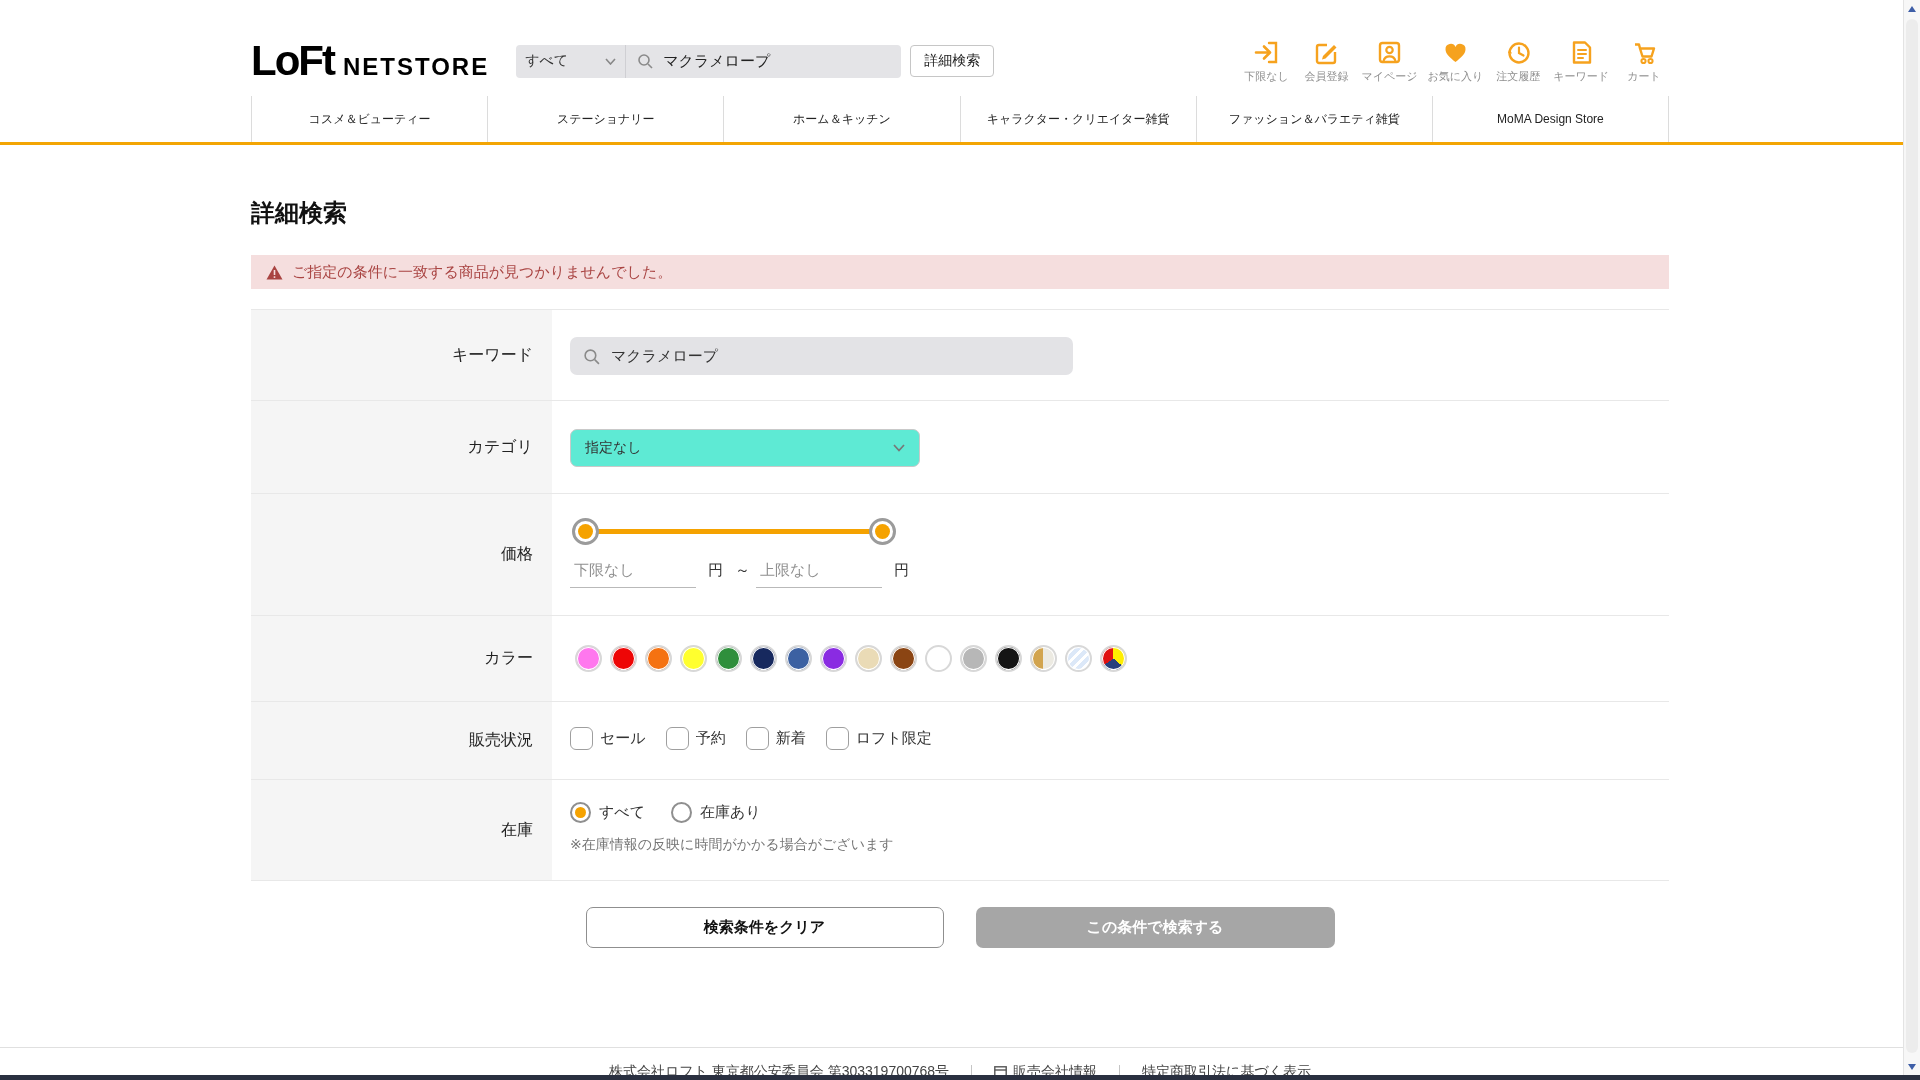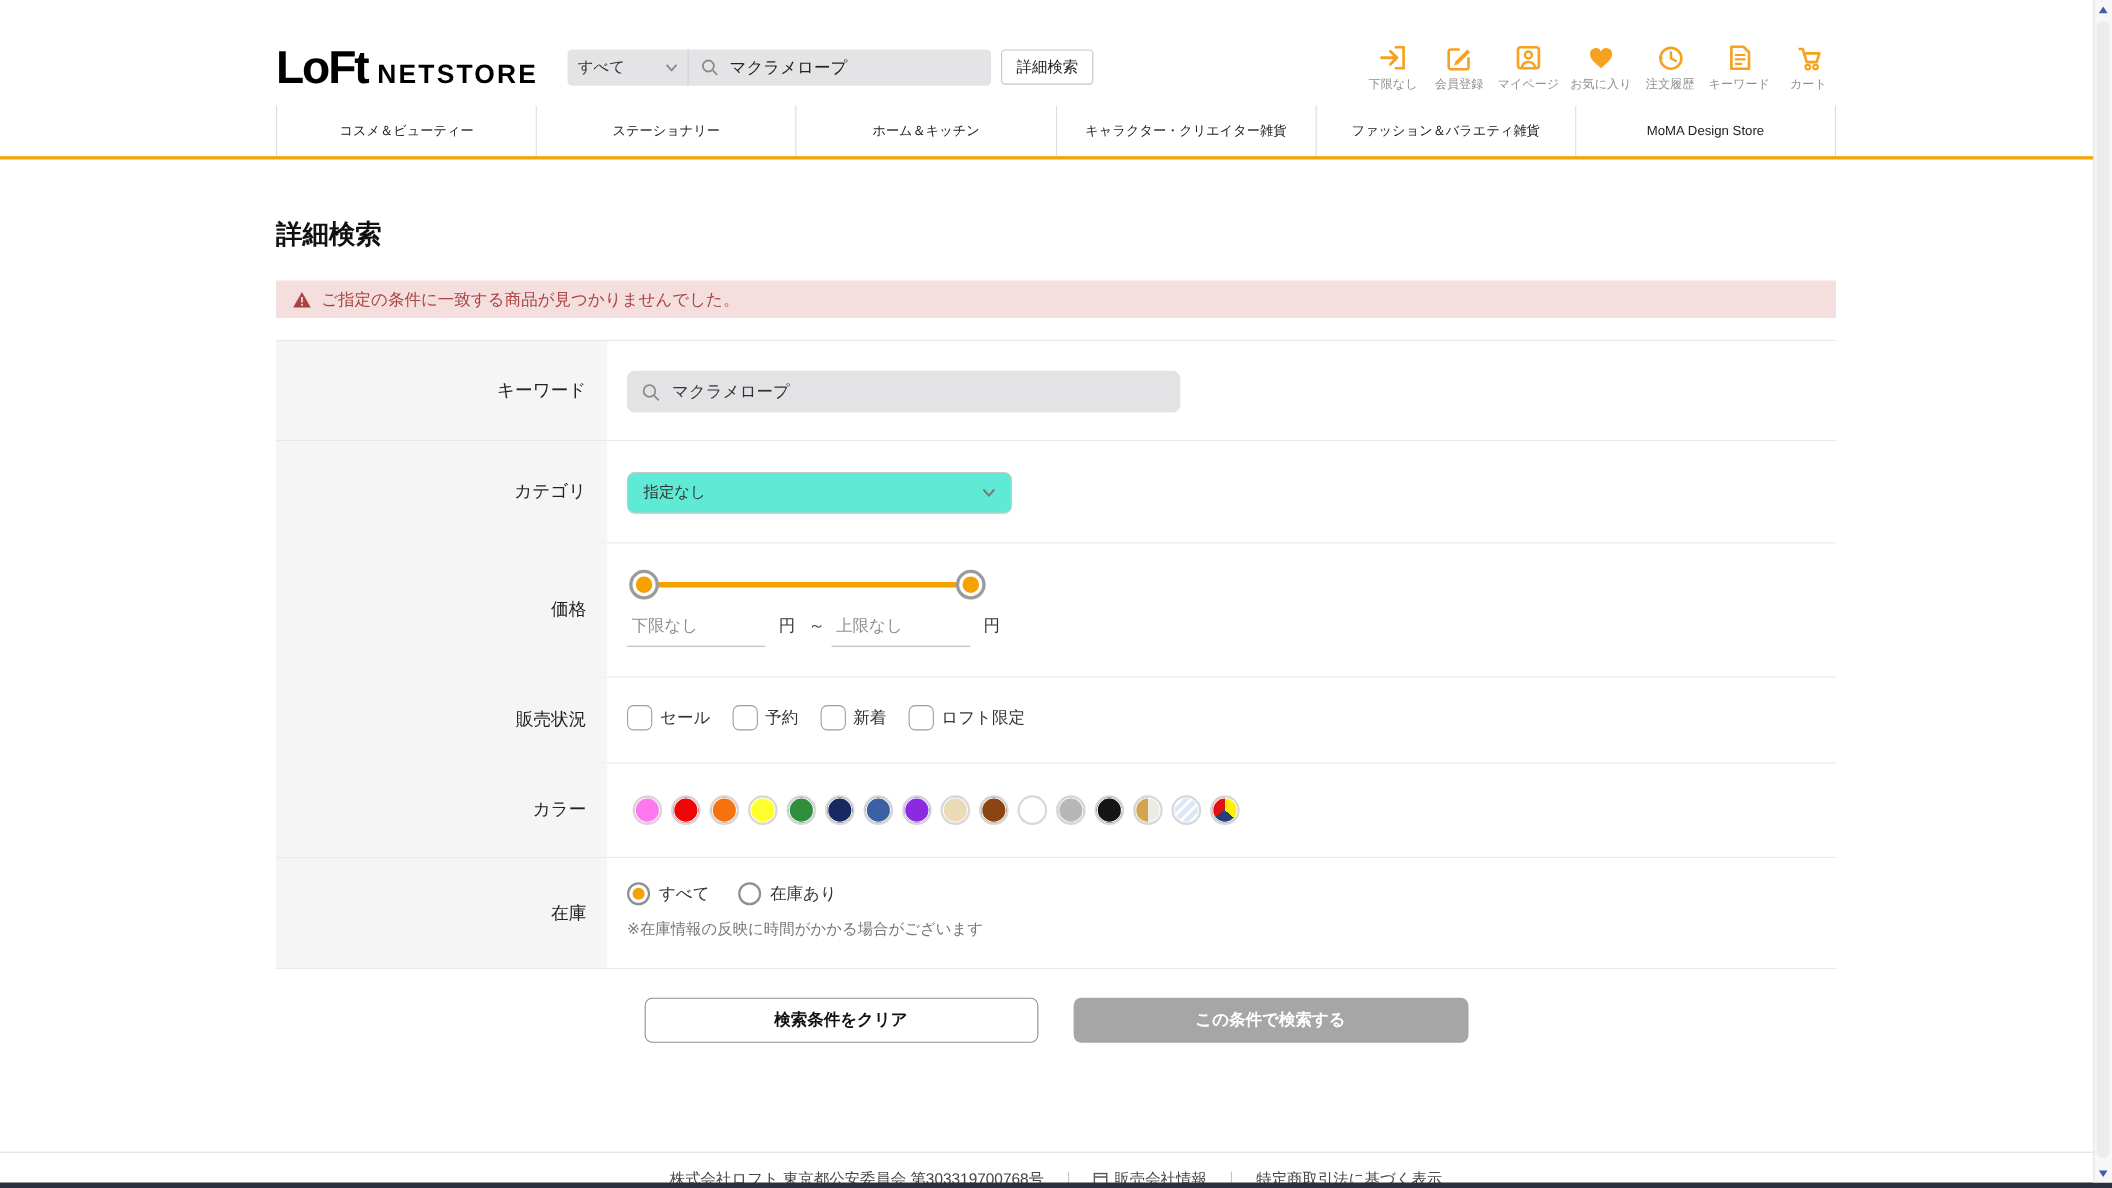--- a/index.html
+++ b/index.html
@@ -272,44 +272,20 @@
           <div class="slider-track"></div>
           <div class="slider-handle min"></div>
           <div class="slider-handle max"></div>
         </div>
         <div class="price-inputs">
           <input type="text" placeholder="下限なし" style="">
           <span class="unit">円</span>
           <span class="tilde">～</span>
           <input type="text" placeholder="上限なし" style="">
           <span class="unit">円</span>
-        </div>
-      </div>
-    </div>
-
-    <div class="form-row row-status">
-      <div class="form-label">販売状況</div>
-      <div class="form-content">
-        <div class="checkbox-row">
-          <div class="checkbox-group">
-            <span class="checkbox"></span>
-            <span class="checkbox-label">セール</span>
-          </div>
-          <div class="checkbox-group">
-            <span class="checkbox"></span>
-            <span class="checkbox-label">予約</span>
-          </div>
-          <div class="checkbox-group">
-            <span class="checkbox"></span>
-            <span class="checkbox-label">新着</span>
-          </div>
-          <div class="checkbox-group">
-            <span class="checkbox"></span>
-            <span class="checkbox-label">ロフト限定</span>
-          </div>
         </div>
       </div>
     </div>
 
     <div class="form-row row-color">
       <div class="form-label">カラー</div>
       <div class="form-content">
         <div class="swatch-row" id="swatch-row">
             <div class="swatch sw-pink" style="background: rgb(255, 119, 238);"></div>
             <div class="swatch sw-red" style="background: rgb(238, 6, 6);"></div>
@@ -324,20 +300,44 @@
             <div class="swatch sw-white" style="background: rgb(255, 255, 255);"></div>
             <div class="swatch sw-gray" style="background: rgb(183, 183, 183);"></div>
             <div class="swatch sw-black" style="background: rgb(20, 20, 20);"></div>
             <div class="swatch sw-gold-silver"></div>
             <div class="swatch sw-clear"></div>
             <div class="swatch sw-multi"></div>
           </div>
       </div>
     </div>
 
+    <div class="form-row row-status">
+      <div class="form-label">販売状況</div>
+      <div class="form-content">
+        <div class="checkbox-row">
+          <div class="checkbox-group">
+            <span class="checkbox"></span>
+            <span class="checkbox-label">セール</span>
+          </div>
+          <div class="checkbox-group">
+            <span class="checkbox"></span>
+            <span class="checkbox-label">予約</span>
+          </div>
+          <div class="checkbox-group">
+            <span class="checkbox"></span>
+            <span class="checkbox-label">新着</span>
+          </div>
+          <div class="checkbox-group">
+            <span class="checkbox"></span>
+            <span class="checkbox-label">ロフト限定</span>
+          </div>
+        </div>
+      </div>
+    </div>
+
     <div class="form-row row-stock">
       <div class="form-label">在庫</div>
       <div class="form-content">
         <div class="radio-row">
           <div class="radio-group">
             <span class="radio selected"></span>
             <span class="radio-label">すべて</span>
           </div>
           <div class="radio-group">
             <span class="radio"></span>

